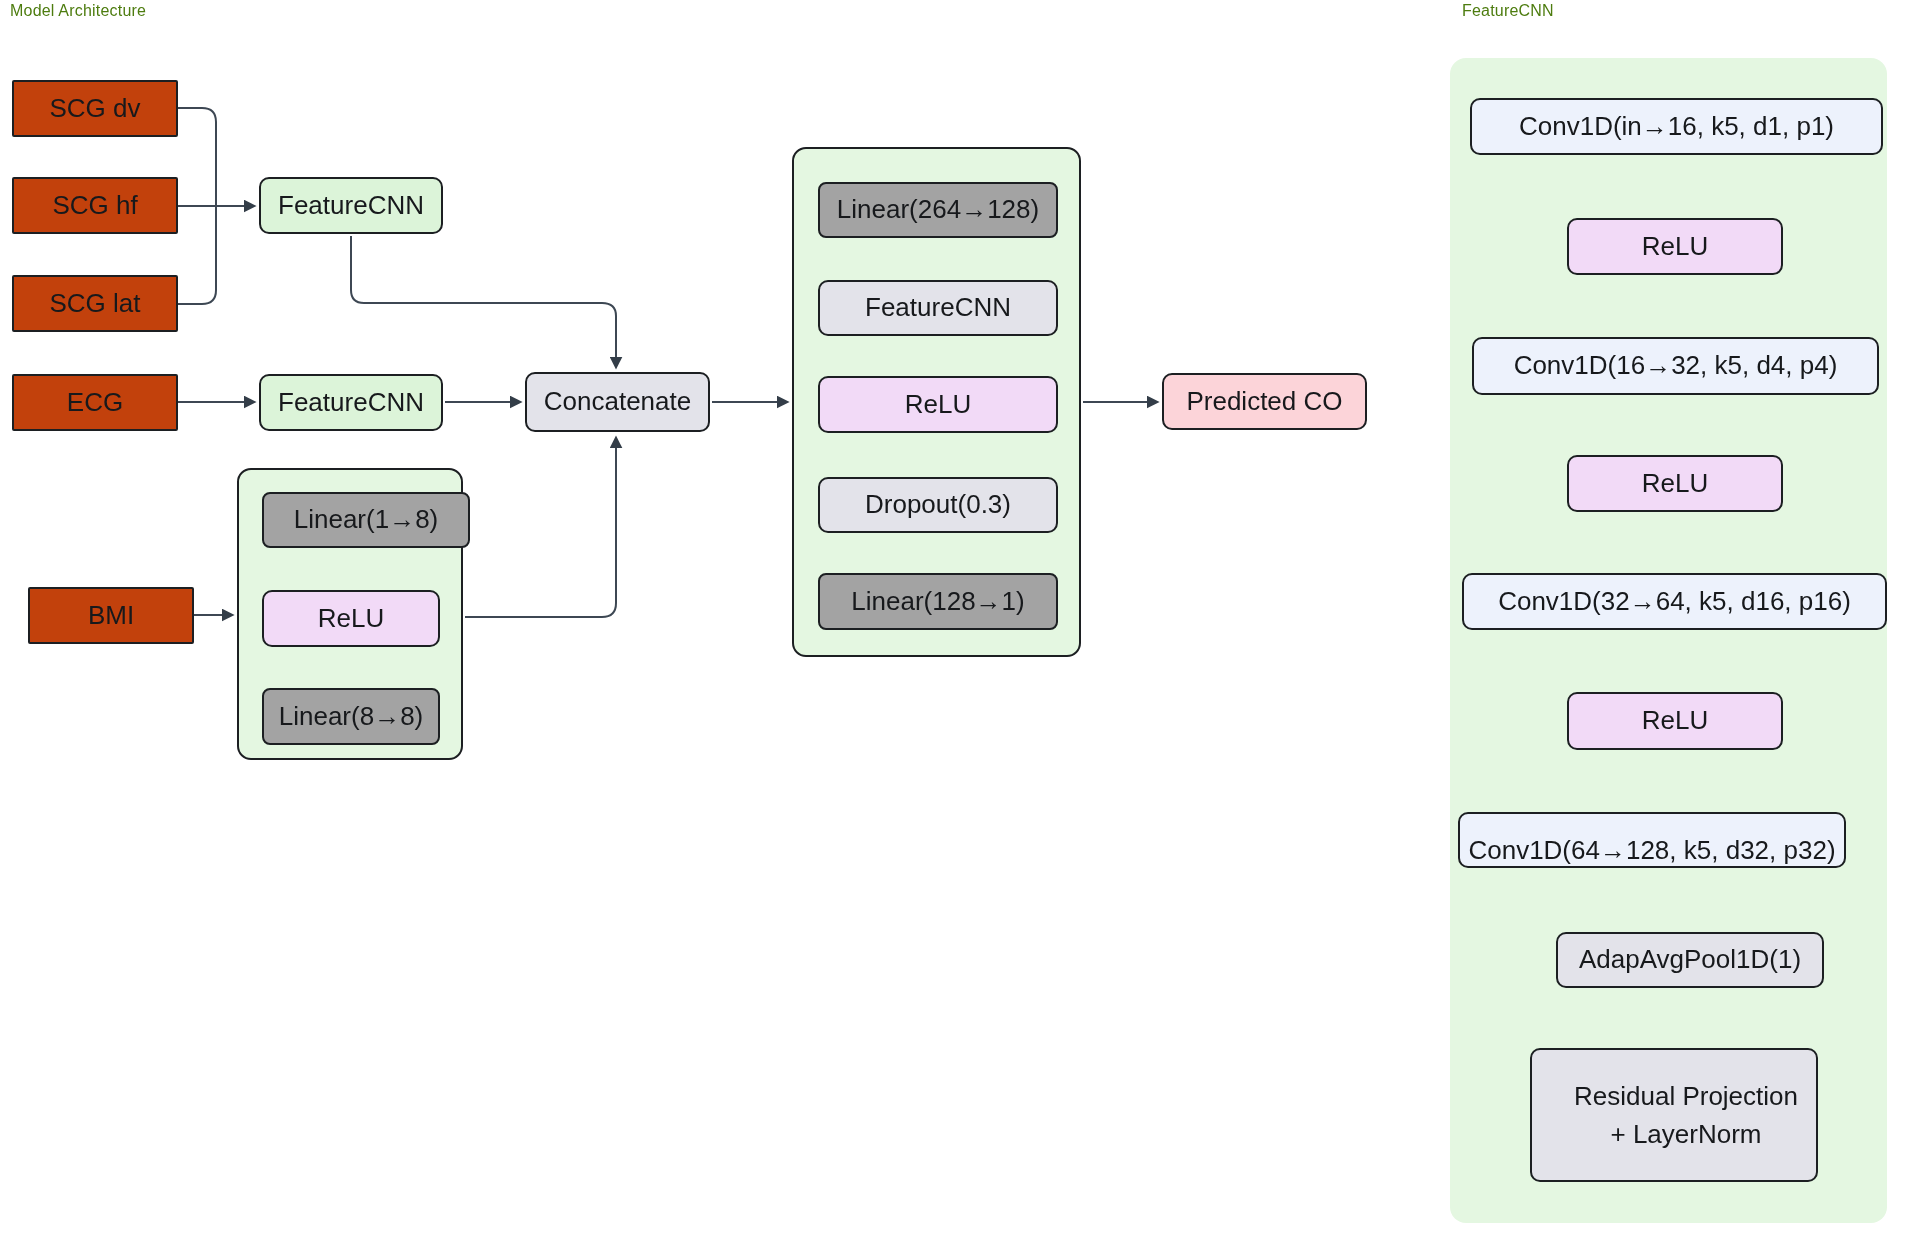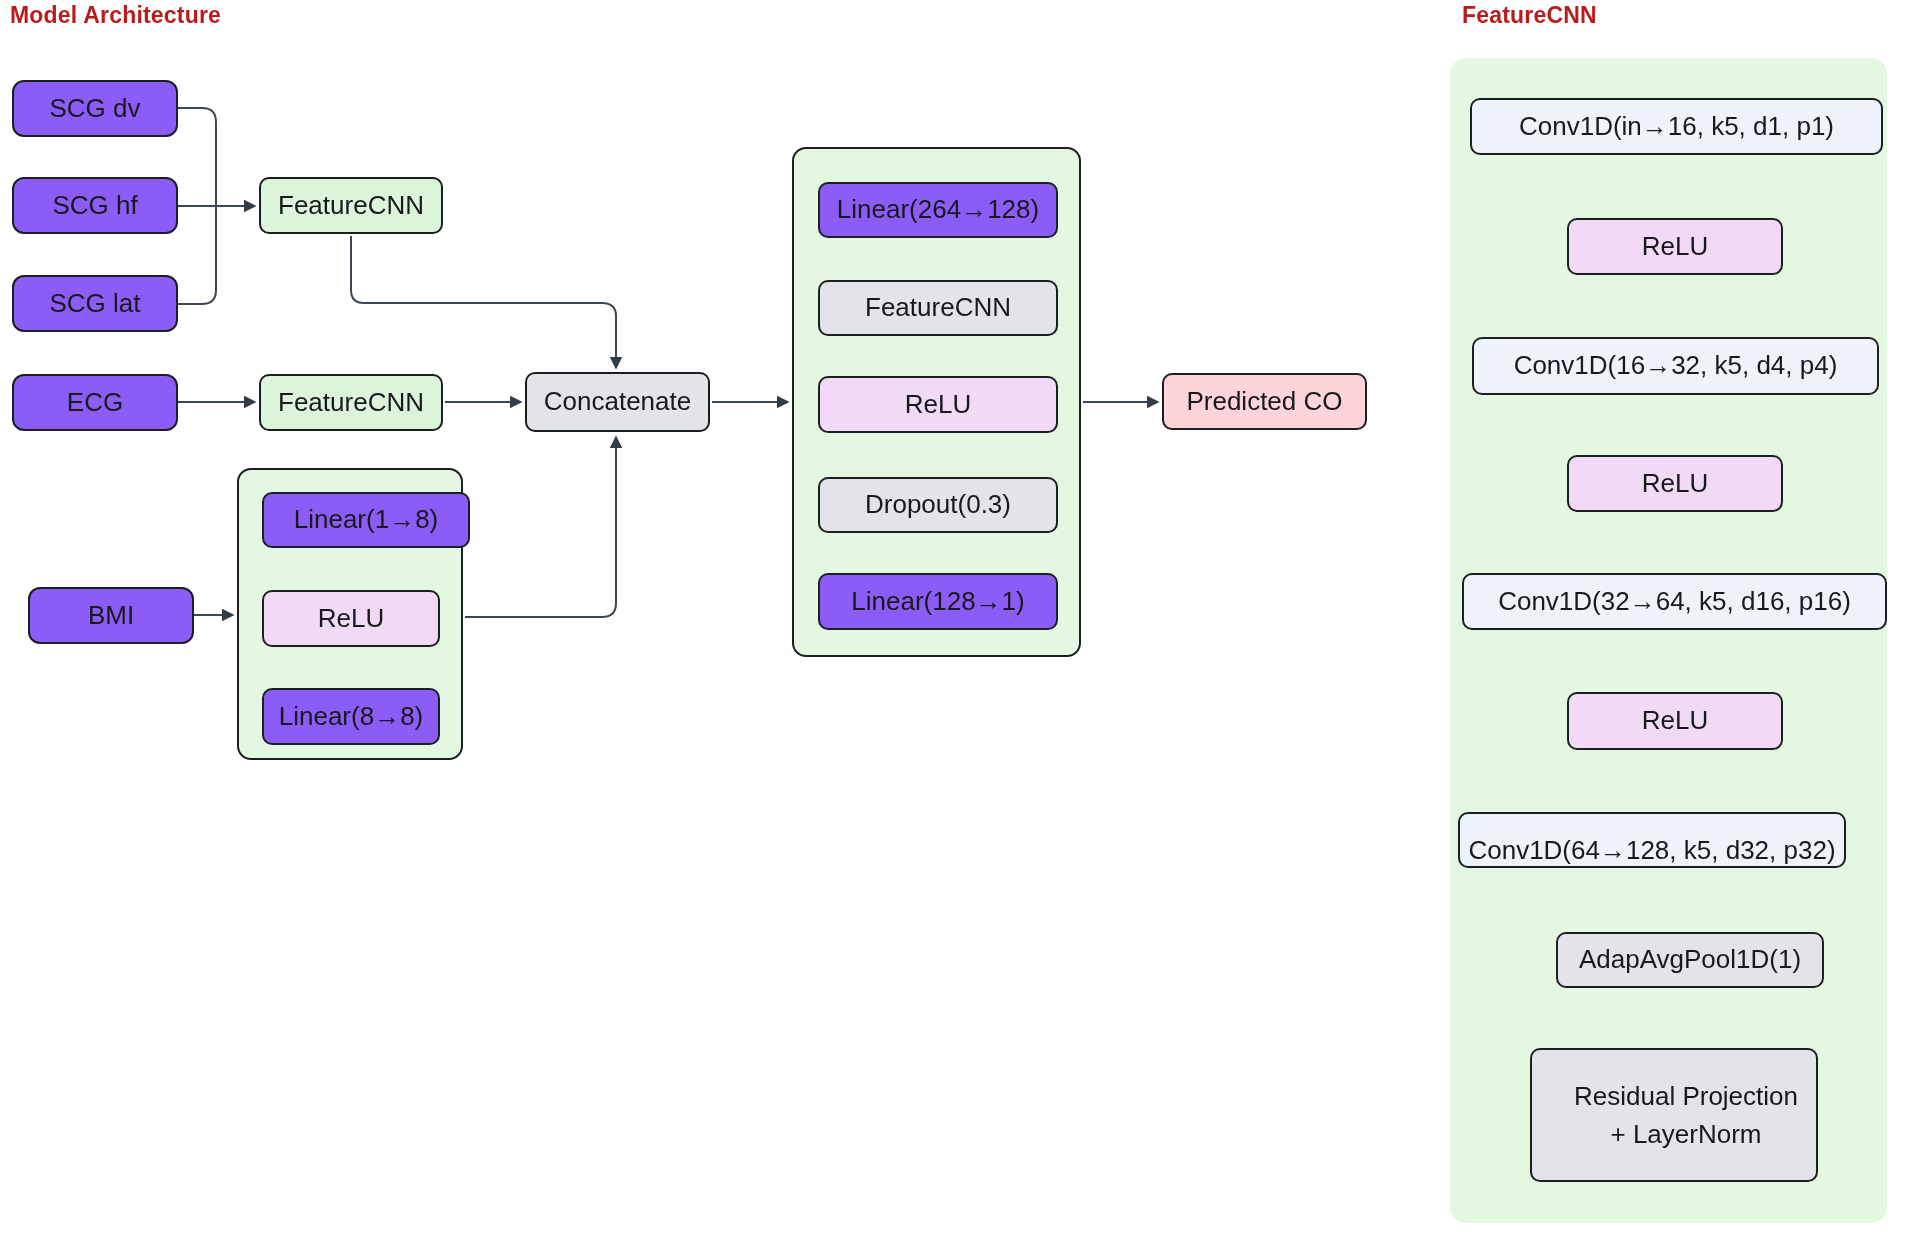--- a/index.html
+++ b/index.html
@@ -1,30 +1,30 @@
 <!DOCTYPE html>
 <html><head>
 <meta charset="utf-8">
 <style>
   html,body{margin:0;padding:0;background:#ffffff;}
   .canvas{
     position:relative;width:1905px;height:1233px;background:#ffffff;overflow:hidden;
     font-family:"Liberation Sans",sans-serif;
   }
   .diagram-title{
-    position:absolute;font-weight:700;font-size:23px;color:#b91c1c;letter-spacing:.2px;
+    position:absolute;font-weight:400;font-size:16px;color:#4d7c0f;letter-spacing:.2px;
   }
   .node{
     position:absolute;box-sizing:border-box;display:flex;align-items:center;justify-content:center;
     text-align:center;border:2.6px solid #1c1f22;border-radius:10px;
     font-size:26px;color:#17191c;line-height:1.15;
   }
-  .white{background:#8b5cf6;border-radius:12px;}
+  .white{background:#c2410c;border-radius:2px;}
   .green{background:#dcf4d9;}
-  .yellow{background:#8b5cf6;}
+  .yellow{background:#a3a3a3;border-radius:8px;}
   .purple{background:#f2daf7;}
   .gray{background:#e3e3ea;}
   .blue{background:#edf2fc;}
   .pink{background:#fcd4d9;}
   .container{
     position:absolute;box-sizing:border-box;background:#e4f7e1;
     border:2.6px solid #1c1f22;border-radius:14px;
   }
   .panel{
     position:absolute;box-sizing:border-box;background:#e4f7e1;border-radius:16px;

